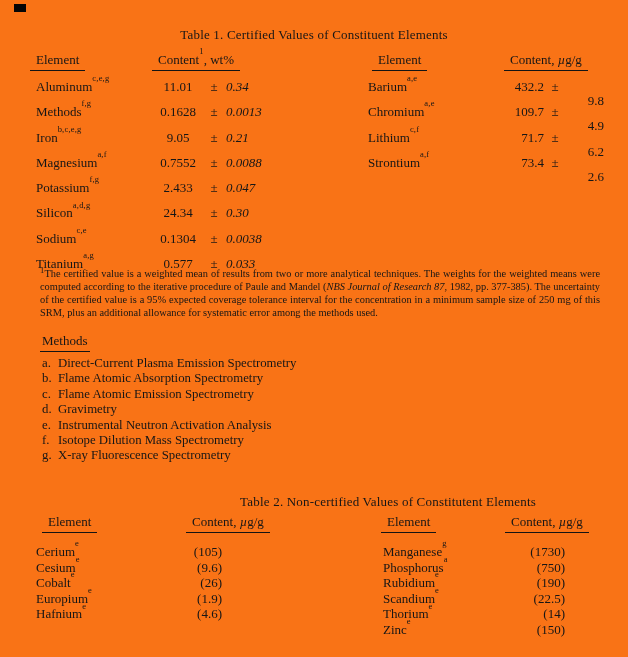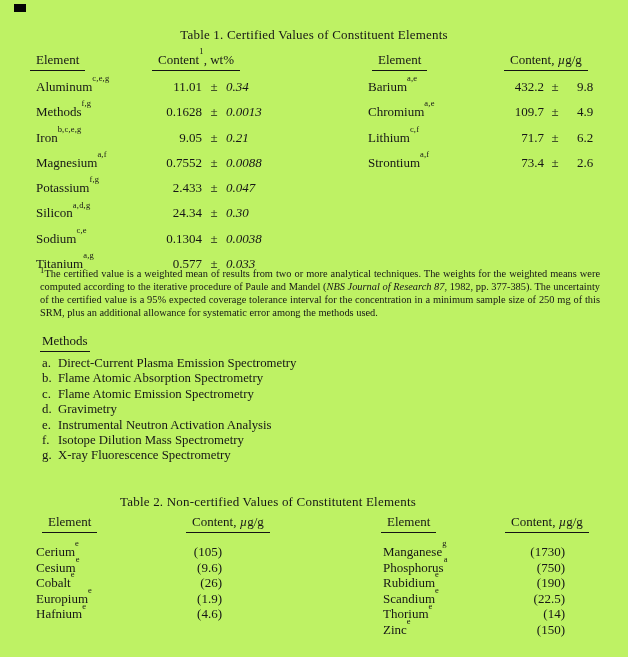--- a/index.html
+++ b/index.html
@@ -1,50 +1,50 @@
 <!DOCTYPE html>
 <html><head>
 <meta charset="utf-8">
 <style>
   * { margin:0; padding:0; box-sizing:border-box; }
   html,body { background:#ffffff; }
   .page {
     position:relative; width:628px; height:657px;
-    background:#bef264; overflow:hidden;
+    background:#f97316; overflow:hidden;
     font-family:"Liberation Serif","DejaVu Serif",serif;
     color:#161616;
   }
   .scan-mark { position:absolute; left:14px; top:4px; width:12px; height:8px; background:#050505; }
 
   .tbl-title { position:absolute; left:0; width:628px; text-align:center; font-size:13px; letter-spacing:.2px; }
-  .tbl-title.t2 { width:536px; }
+  .tbl-title.t2 { width:536px;text-align:right; }
 
   .hdr { display:inline-block; border-bottom:1.6px solid #141414; padding:0 6px 2px; font-size:13px; white-space:nowrap; }
 
   .tcol { position:absolute; }
   .thead { position:relative; height:22px; }
   .thead .el-h { position:absolute; left:-6px; top:0; }
   .thead .c-h  { position:absolute; top:0; }
 
   .rows1 .row { display:flex; height:25.3px; line-height:25.3px; font-size:13px; white-space:nowrap; }
   .rows2 .row { display:flex; height:15.6px; line-height:15.6px; font-size:13px; white-space:nowrap; }
 
   .el  { white-space:nowrap; }
   sup, .ftn-sup { font-size:8.5px; line-height:0; position:relative; top:-4.5px; letter-spacing:.2px; }
 
   
   .t1l .el { flex:0 0 118px; }
-  .t1l .val { flex:0 0 48px; text-align:right; }
+  .t1l .val { flex:0 0 48px; text-align:center; }
   .t1l .pm  { flex:0 0 24px; text-align:center; }
   .t1l .unc { flex:1; text-align:left;font-style:italic; }
   
   .t1r .el { flex:0 0 140px; padding-left:4px; }
   .t1r .val { flex:0 0 40px; text-align:right; }
   .t1r .pm  { flex:0 0 22px; text-align:center; }
-  .t1r .unc { flex:1; text-align:center; }
+  .t1r .unc { flex:1; text-align:right;margin-top:14px; }
   
   .t2l .el { flex:0 0 120px; }
   .t2l .val { flex:0 0 66px; text-align:right; }
   .t2r .el { flex:0 0 120px; }
   .t2r .val { flex:0 0 62px; text-align:right; }
   .t2 .thead { height:30px; }
 
   .footnote {
     position:absolute; left:40px; top:268px; width:560px;
     font-size:10.4px; line-height:12.9px; text-align:justify;

